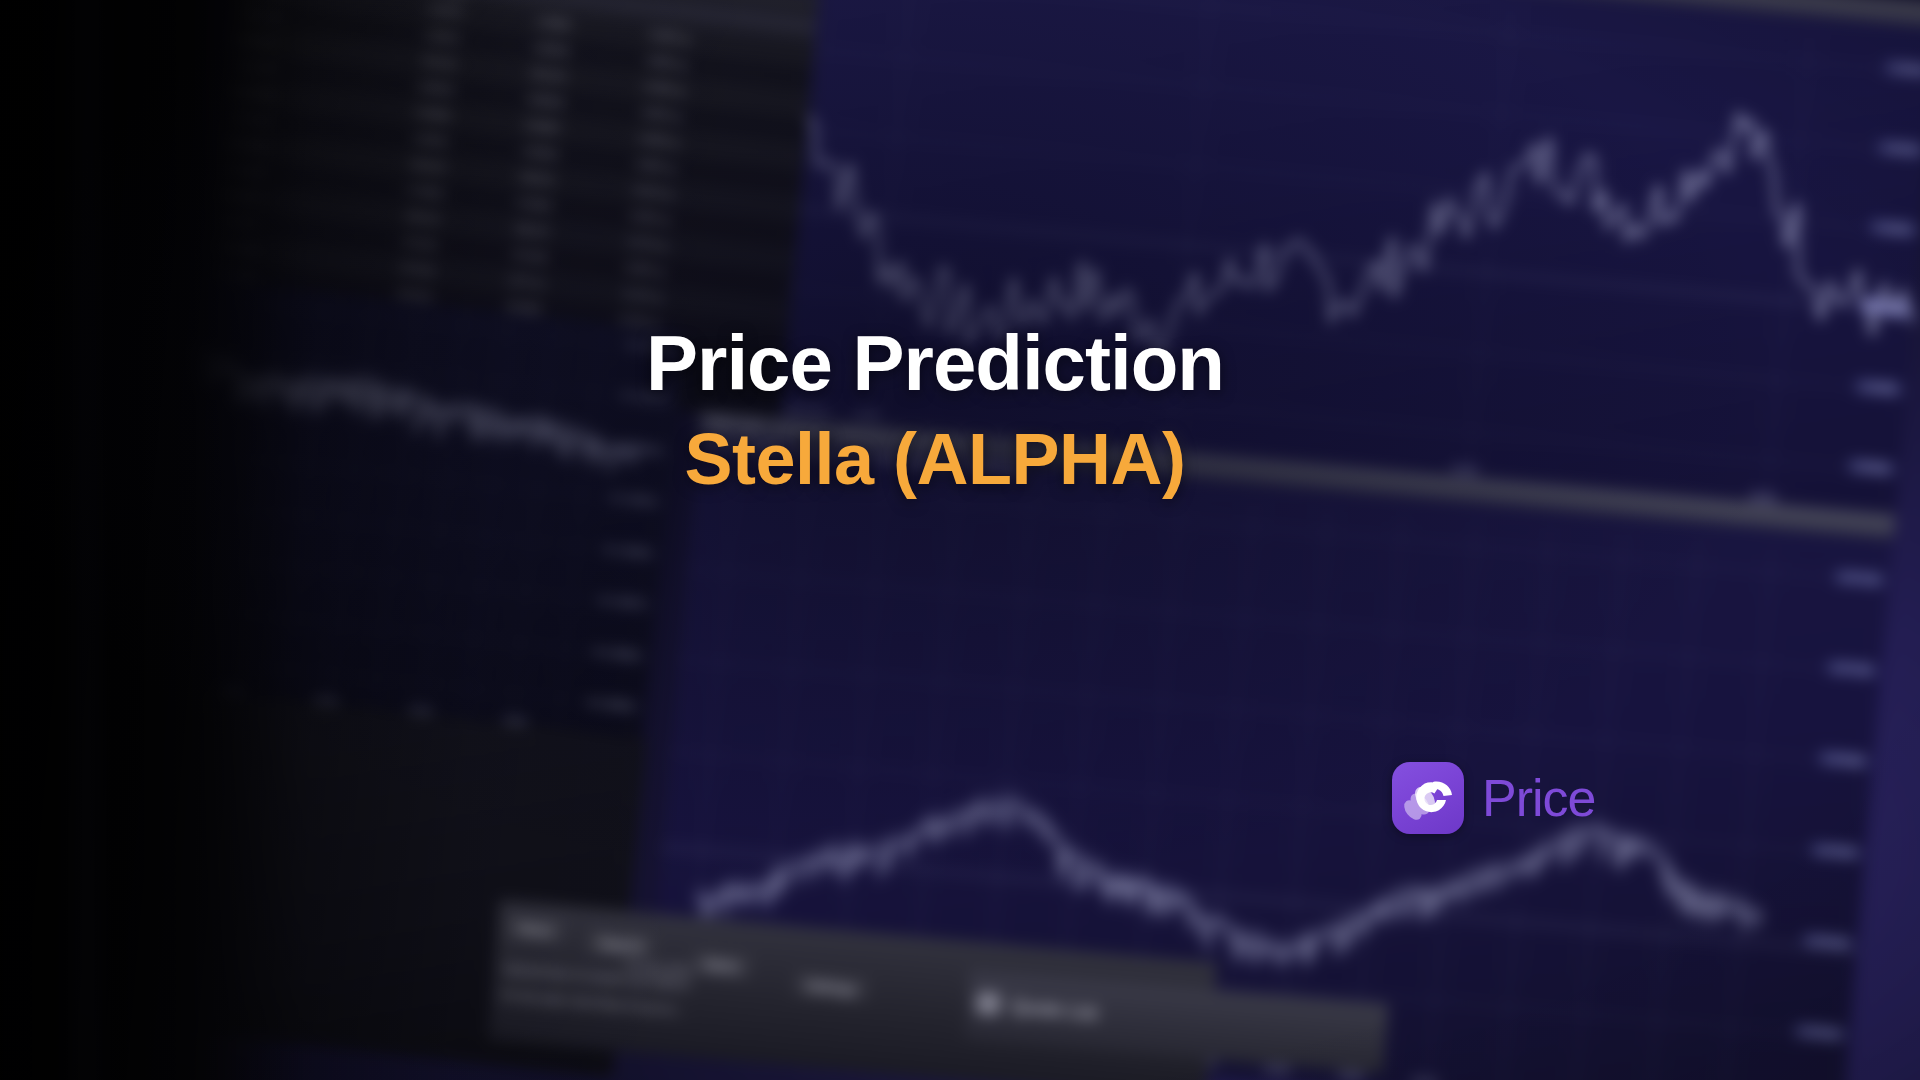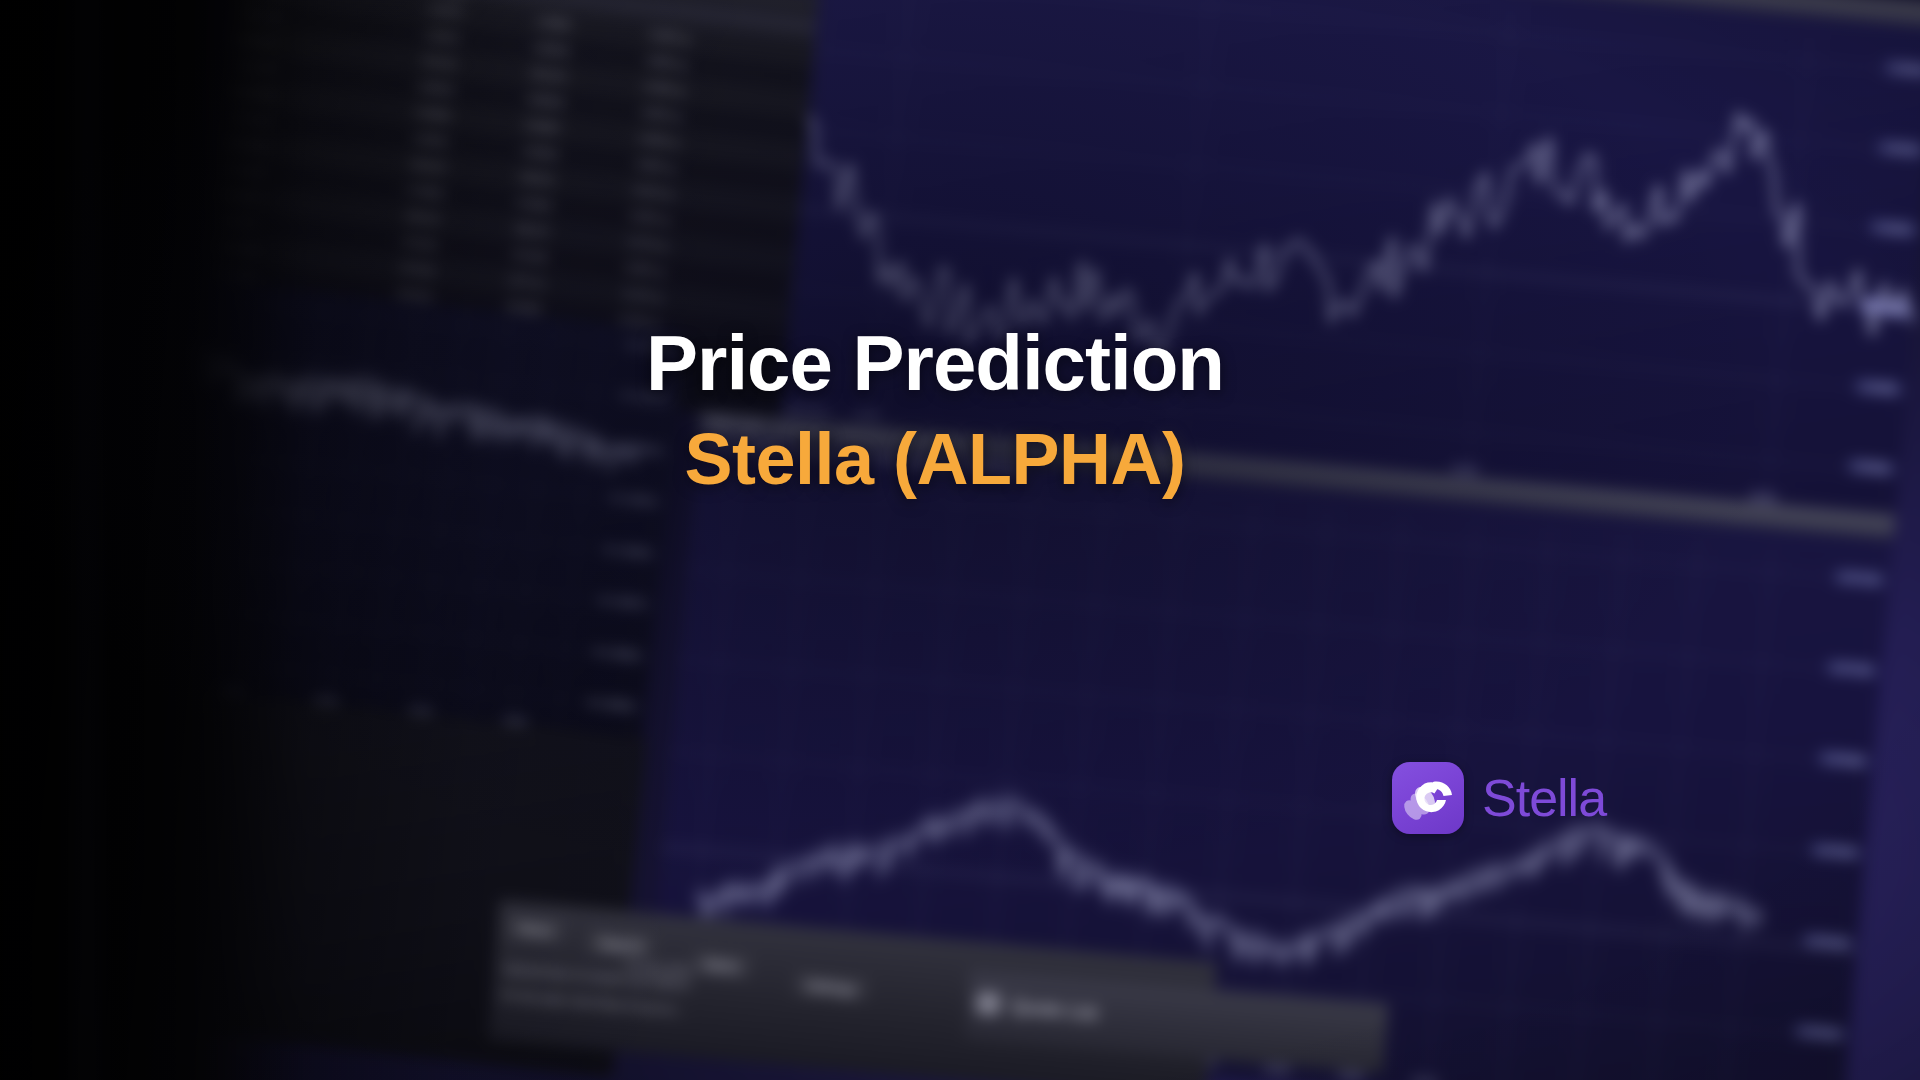--- a/index.html
+++ b/index.html
@@ -935,17 +935,17 @@
             <ellipse cx="21" cy="48" rx="7" ry="11" transform="rotate(-38 21 48)"></ellipse>
             <ellipse cx="28" cy="42" rx="7.5" ry="12" transform="rotate(-38 28 42)"></ellipse>
           </g>
           <g opacity="0.72" fill="#ffffff">
             <ellipse cx="33" cy="36" rx="8" ry="12.5" transform="rotate(-38 33 36)"></ellipse>
           </g>
           <path d="M48 23 a15 15 0 1 0 6 15 l-9 0 a6.4 6.4 0 1 1 -2.6 -6.6 z" fill="#ffffff"></path>
           <path d="M41 20 c9 -2 18 4 19 13 l-8.5 1 c-1 -5 -5.6 -8 -10.5 -7 z" fill="#ffffff"></path>
         </svg>
       </div>
-      <div id="brandText">Stella</div>
+      <div id="brandText">Price</div>
     </div>
   </div>
 
 </div>
 
 </body></html>

